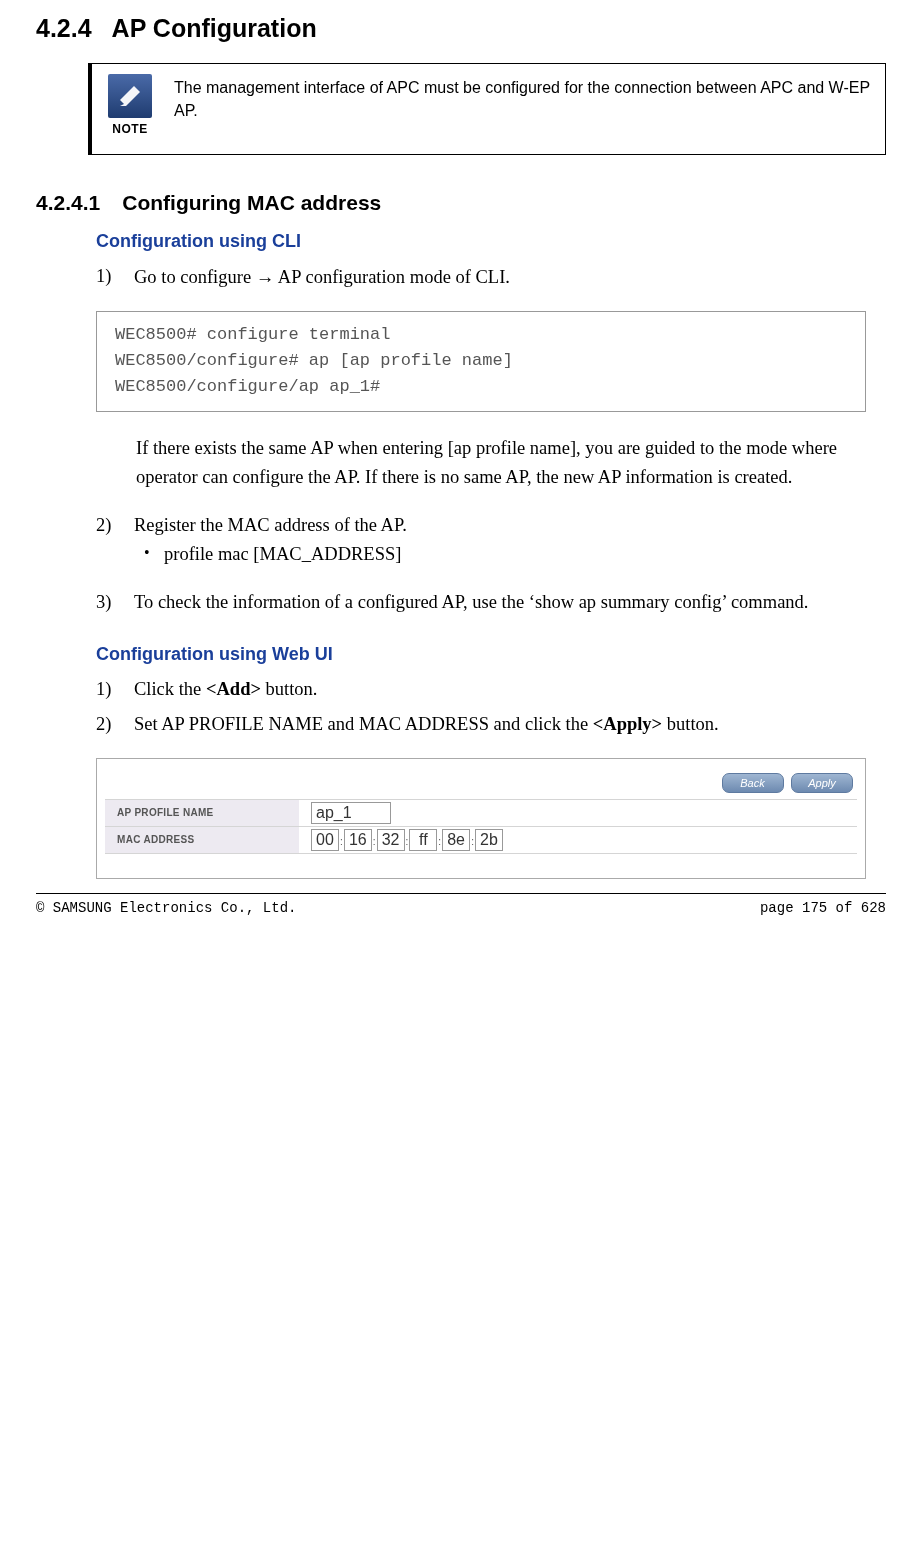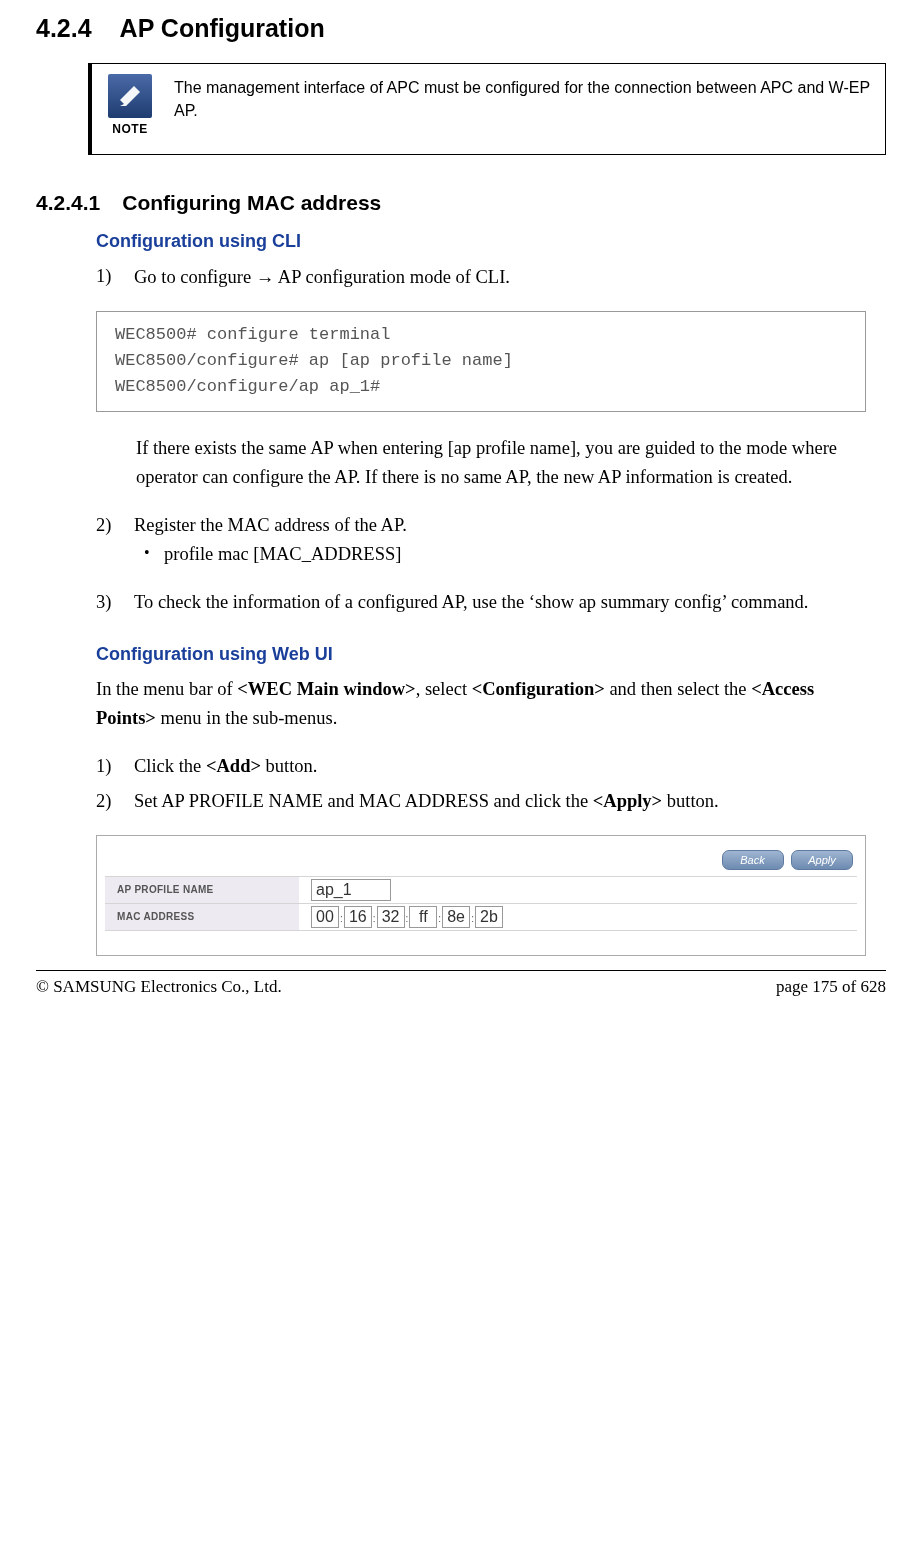--- a/index.html
+++ b/index.html
@@ -23,21 +23,21 @@
     padding-bottom: 6px;
     border-bottom: 1.5px solid #000;
     margin-bottom: 70px;
   }
   .section-heading {
     font-family: Arial, Helvetica, sans-serif;
     font-weight: bold;
     font-size: 25px;
     margin-bottom: 20px;
   }
-  .section-num { display:inline-block; margin-right: 28px; }
+  .section-num { display:inline-block; margin-right: 20px; }
   .note-box {
     border: 1.5px solid #000;
     border-left: 4px solid #000;
     margin: 0 0 36px 52px;
     padding: 10px 14px 10px 16px;
     display: flex;
     align-items: flex-start;
     font-family: Arial, Helvetica, sans-serif;
     font-size: 16px;
     min-height: 70px;
@@ -178,22 +178,22 @@
     font-family: Arial, Helvetica, sans-serif;
     font-weight: bold;
     font-size: 16px;
     text-align: center;
     margin-top: 8px;
     margin-bottom: 100px;
   }
   .footer {
     border-top: 1.5px solid #000;
     padding-top: 6px;
-    font-family: Liberation Serif, serif;
-    font-size: 17px;
+    font-family: Liberation Mono, monospace;
+    font-size: 14px;
     display:flex;
     justify-content: space-between;
   }
   .b { font-weight: bold; }
   .arrow { font-family: Arial, sans-serif; }
 </style>
 </head>
 <body>
 
 <div class="page">
@@ -249,23 +249,20 @@
     </ol>
     <ol class="numlist" style="margin-top:12px;">
       <li>
         <span class="n">3)</span>
         <span class="t">To check the information of a configured AP, use the ‘show ap summary config’ command.</span>
       </li>
     </ol>
 
     <div class="config-heading" style="margin-top:26px;">Configuration using Web UI</div>
 
-    <div class="para">
-      <span>In the menu bar of </span><span class="b">&lt;WEC Main window&gt;</span><span>, select </span><span class="b">&lt;Configuration&gt;</span><span> and then select the </span><span class="b">&lt;Access Points&gt;</span><span> menu in the sub-menus.</span>
-    </div>
 
     <ol class="numlist">
       <li>
         <span class="n">1)</span>
         <span class="t"><span>Click the </span><span class="b">&lt;Add&gt;</span><span> button.</span></span>
       </li>
       <li>
         <span class="n">2)</span>
         <span class="t"><span>Set AP PROFILE NAME and MAC ADDRESS and click the </span><span class="b">&lt;Apply&gt;</span><span> button.</span></span>
       </li>

